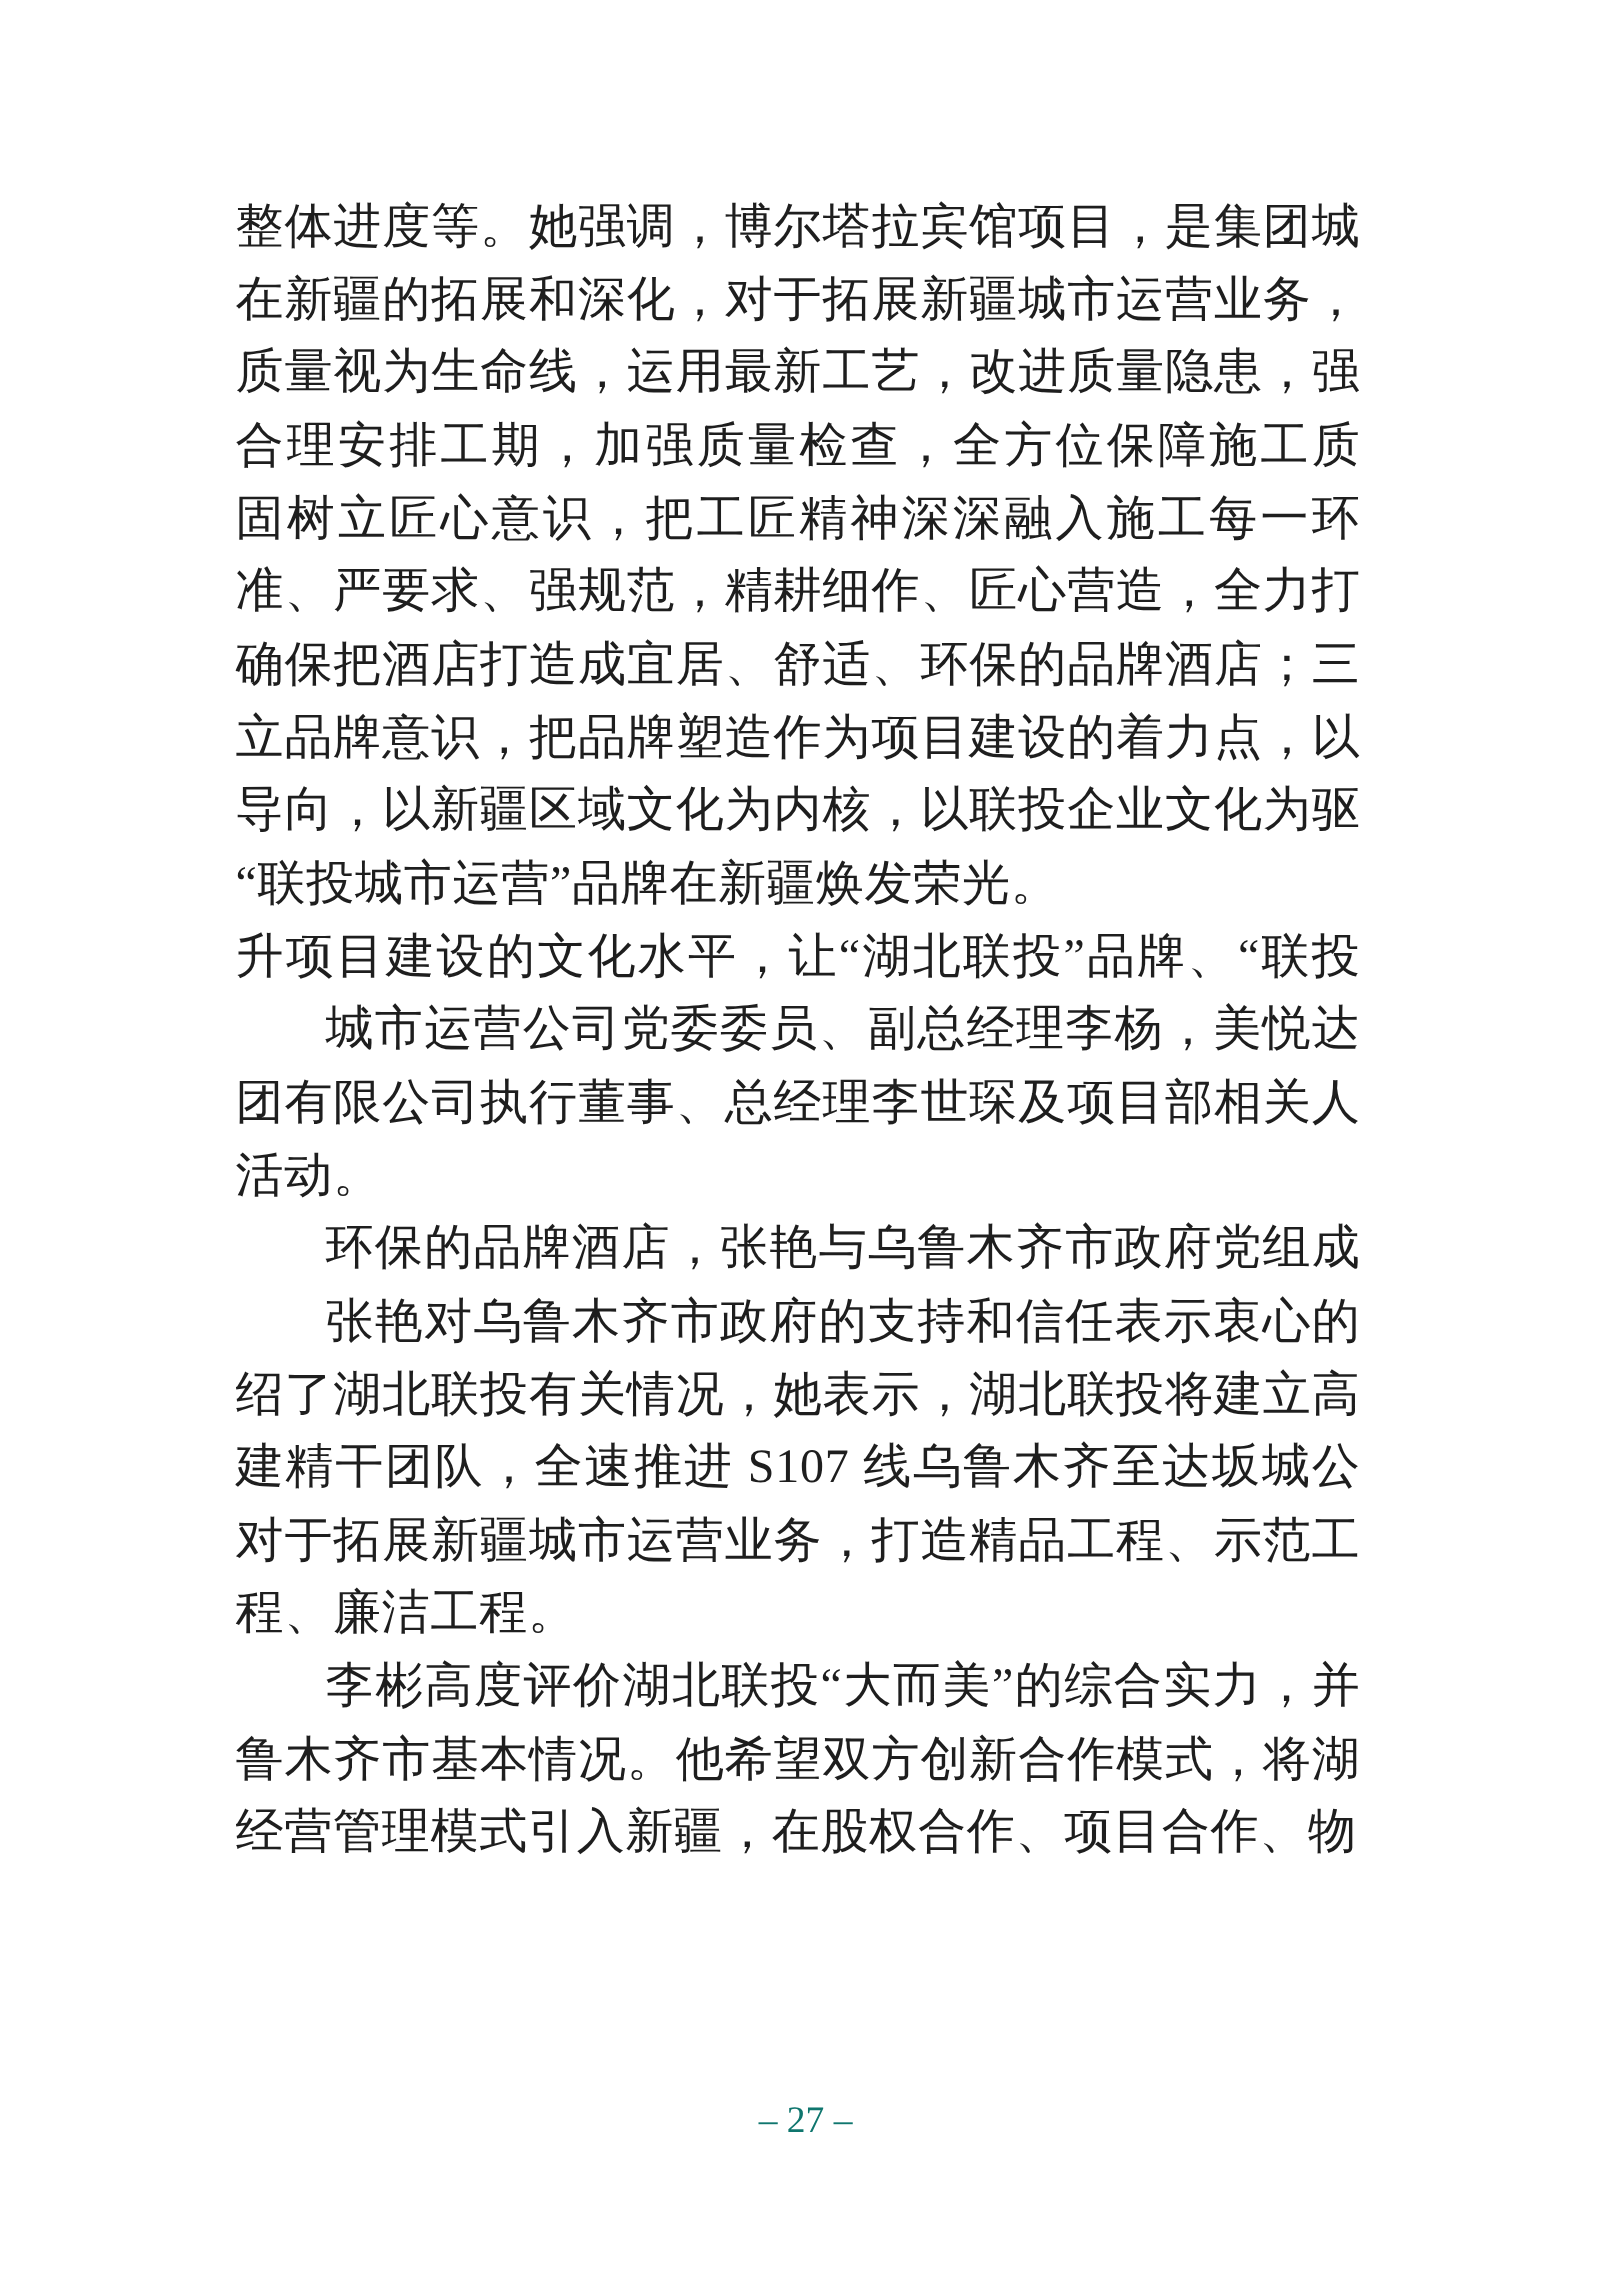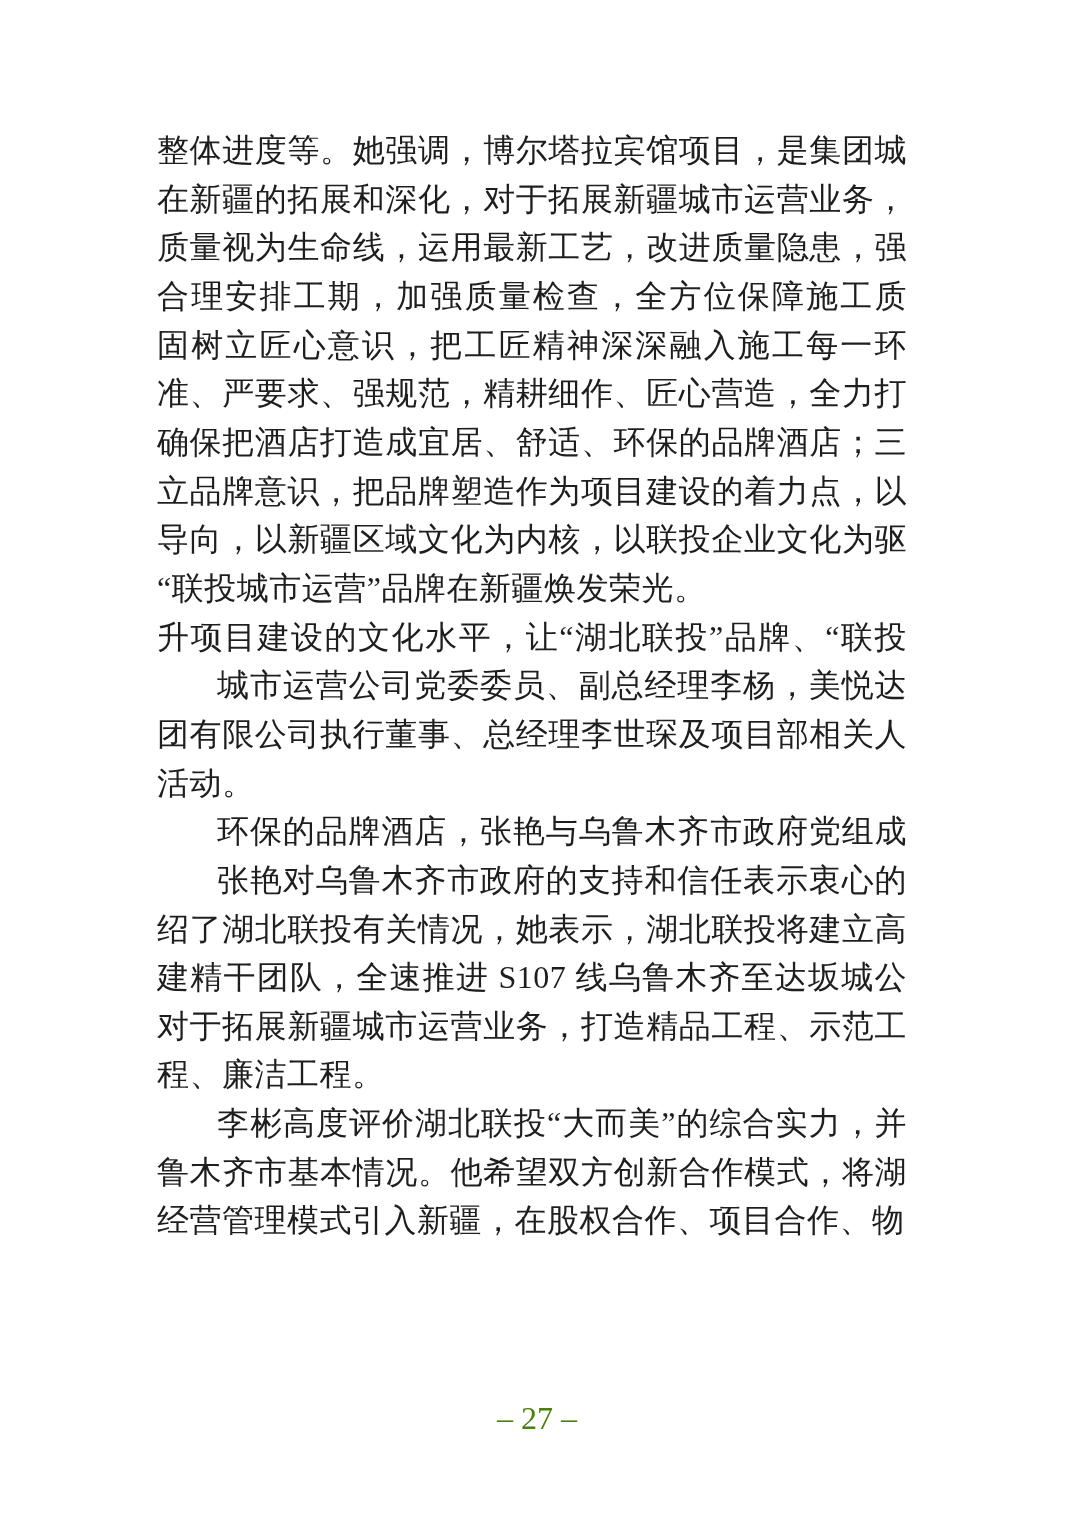--- a/index.html
+++ b/index.html
@@ -42,22 +42,22 @@
   }
   .text-line.indent {
     text-indent: 60px;
   }
   .page-number {
     position: absolute;
     left: 0;
     right: 0;
     top: 1400px;
     text-align: center;
-    font-size: 32px;
-    color: #4d7c0f;
+    font-size: 25px;
+    color: #0f766e;
     font-family: "Liberation Serif", "DejaVu Serif", serif;
   }
 </style>
 </head>
 <body>
 
 <div class="page">
   <div class="text-block">
       <div class="paragraph">
         <div class="text-line">整体进度等。她强调，博尔塔拉宾馆项目，是集团城市运营业务</div>

